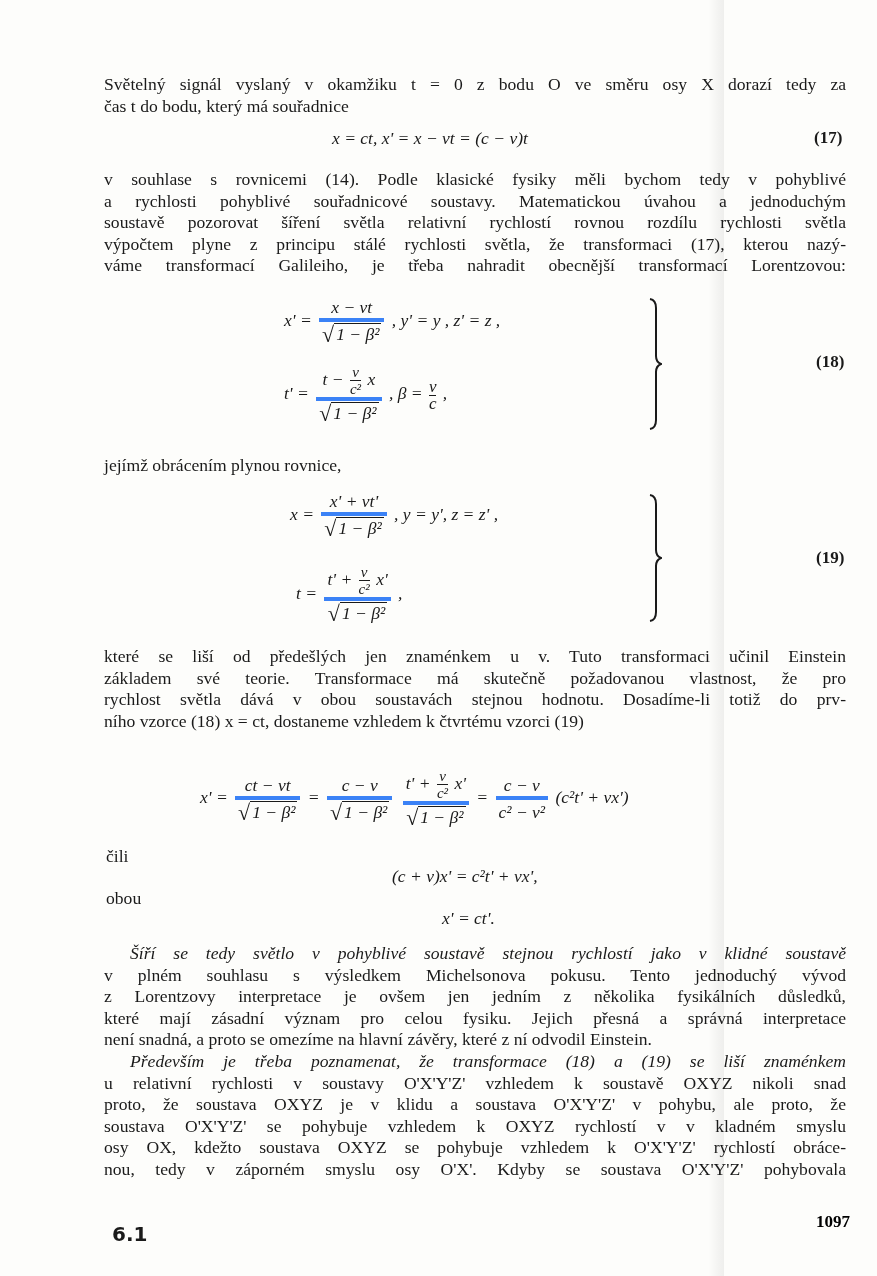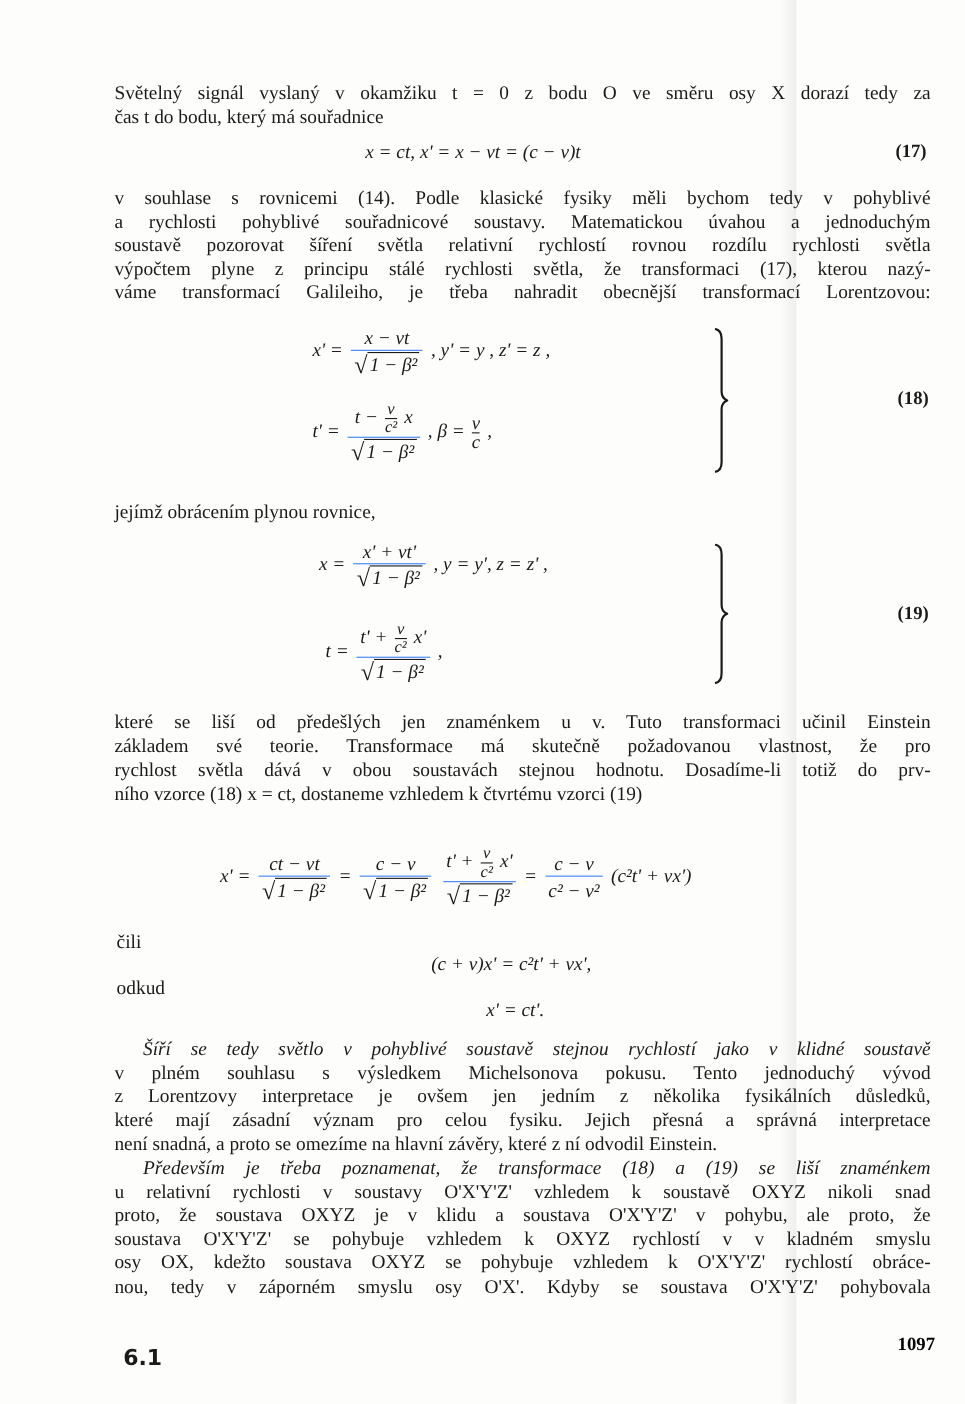--- a/index.html
+++ b/index.html
@@ -12,21 +12,21 @@
     background:linear-gradient(to right, rgba(0,0,0,0), rgba(0,0,0,0.06)); }
   .para { position:absolute; left:104px; width:742px; font-size:17.6px; line-height:21.5px; text-align:justify; }
   .para .line { display:block; white-space:nowrap; text-align:justify; text-align-last:justify; }
   .para .line.last { text-align-last:left; }
   .indent { padding-left:26px;font-style:italic; }
   i, .m { font-style:italic; }
   .eq { position:absolute; font-size:17.5px; white-space:nowrap; }
   .eqnum { position:absolute; font-weight:bold; font-size:17px; }
   .frac { display:inline-block; vertical-align:middle; text-align:center; margin:0 3px; }
   .frac > span { display:block; padding:0 3px; }
-  .frac .num { border-bottom:1px solid #3b82f6; line-height:22px; }
+  .frac .num { border-bottom:4px solid #3b82f6; line-height:22px; }
   .frac .den { line-height:24px; }
   .sqrt { display:inline-block; }
   .sqrt .rad { font-style:normal; font-size:22px; vertical-align:-2px; }
   .sqrt .body { border-top:1px solid #1a1a1a; padding:0 2px; }
   .small-frac { display:inline-block; vertical-align:middle; text-align:center; font-size:15px; margin:0 2px; }
   .small-frac span { display:block; line-height:16px; }
   .small-frac .n { border-bottom:1px solid #1a1a1a; }
   .brace { position:absolute; width:14px; }
   .brace svg { width:100%; height:100%; }
   .label { position:absolute; font-size:17.6px; }
@@ -106,21 +106,21 @@
     <span>=</span>
     <span class="frac"><span class="num">c − v</span><span class="den"><span class="sqrt"><span class="rad">√</span><span class="body">1 − β²</span></span></span></span>
     <span class="frac"><span class="num"><span>t' +</span> <span class="small-frac"><span class="n">v</span><span>c²</span></span> <span>x'</span></span><span class="den"><span class="sqrt"><span class="rad">√</span><span class="body">1 − β²</span></span></span></span>
     <span>=</span>
     <span class="frac"><span class="num">c − v</span><span class="den">c² − v²</span></span>
     <span>(c²t' + vx')</span>
   </div>
 
   <div class="label" style="left:106px; top:846px;">čili</div>
   <div class="eq m" style="left:392px; top:866px;">(c + v)x' = c²t' + vx',</div>
-  <div class="label" style="left:106px; top:888px;">odkud</div>
+  <div class="label" style="left:106px; top:888px;">obou</div>
   <div class="eq m" style="left:442px; top:908px;">x' = ct'.</div>
 
   <div class="para" style="top:943px;">
     <span class="line indent">Šíří se tedy světlo v pohyblivé soustavě stejnou rychlostí jako v klidné soustavě</span>
     <span class="line">v plném souhlasu s výsledkem Michelsonova pokusu. Tento jednoduchý vývod</span>
     <span class="line">z Lorentzovy interpretace je ovšem jen jedním z několika fysikálních důsledků,</span>
     <span class="line">které mají zásadní význam pro celou fysiku. Jejich přesná a správná interpretace</span>
     <span class="line last">není snadná, a proto se omezíme na hlavní závěry, které z ní odvodil Einstein.</span>
   </div>
 

